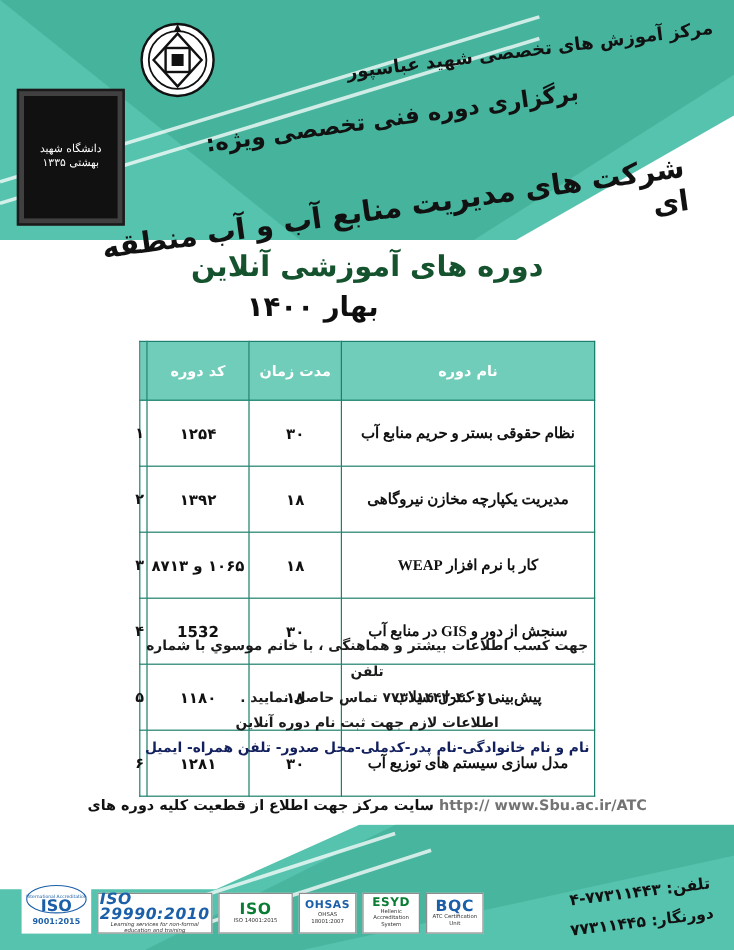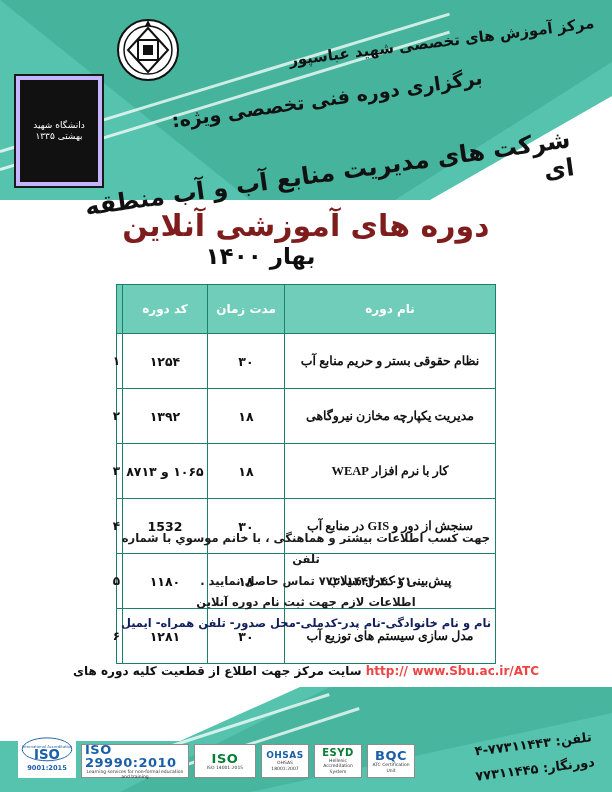--- a/index.html
+++ b/index.html
@@ -45,21 +45,21 @@
     position: absolute;
     background: #ffffff;
     opacity: .75;
   }
 
   
   .logo-left {
     position: absolute;
     left: 14px; top: 74px;
     width: 86px; height: 110px;
-    background: #c4b5fd;
+    background: #404040;
     border: 2px solid #1a1a1a;
     display: flex;
     align-items: center;
     justify-content: center;
     overflow: hidden;
   }
   .logo-left .inner {
     width: 78px; height: 102px;
     background: #111;
     display: flex;
@@ -117,23 +117,23 @@
     transform-origin: right center;
   }
 
   
   .title-main {
     position: absolute;
     left: 0; top: 208px;
     width: 612px;
     text-align: center;
     direction: rtl;
-    font-size: 30px;
-    font-weight: bold;
-    color: #7f1d1d;
+    font-size: 24px;
+    font-weight: bold;
+    color: #14532d;
   }
   .title-sub {
     position: absolute;
     left: 0; top: 243px;
     width: 521px;
     text-align: center;
     direction: rtl;
     font-size: 23px;
     font-weight: bold;
     color: #0e0e0e;
@@ -201,21 +201,21 @@
     position: absolute;
     left: 0; top: 664px;
     width: 612px;
     text-align: center;
     direction: rtl;
     font-size: 12px;
     font-weight: bold;
     color: #111;
   }
   .site-line .url {
-    color: #ef4444;
+    color: #737373;
     direction: ltr;
     unicode-bidi: embed;
   }
 
   
   .bottom-band {
     position: absolute;
     left: 0; bottom: 0;
     width: 612px;
     height: 105px;
@@ -271,21 +271,21 @@
     line-height: 1;
     letter-spacing: .5px;
   }
   .cert .small {
     font-size: 4.5px;
     color: #333;
     line-height: 1.15;
     text-align: center;
   }
   .cert.c1 { width: 58px; height: 44px; border: none; }
-  .cert.c2 { width: 108px; }
+  .cert.c2 { width: 96px; font-style: italic; }
   .cert.c3 { width: 62px; }
   .cert.c4 { width: 48px; }
   .cert.c5 { width: 48px; }
   .cert .green { color: #0a7d35; }
   .cert .blue  { color: #1b5fa8; }
 </style>
 </head>
 <body>
 
 <div class="poster">

